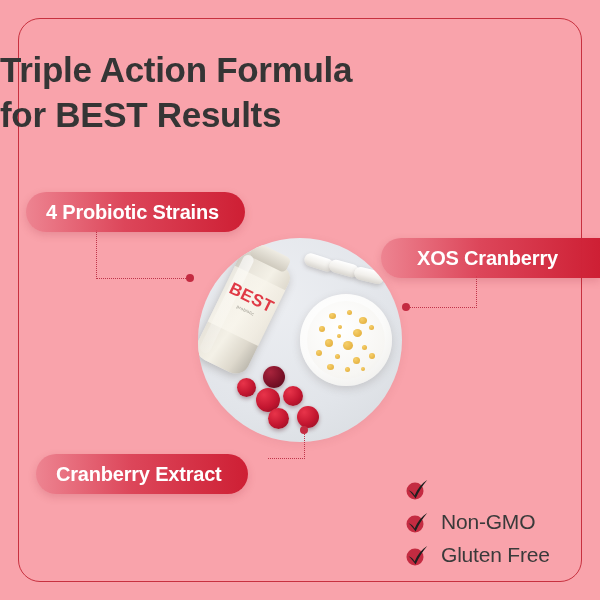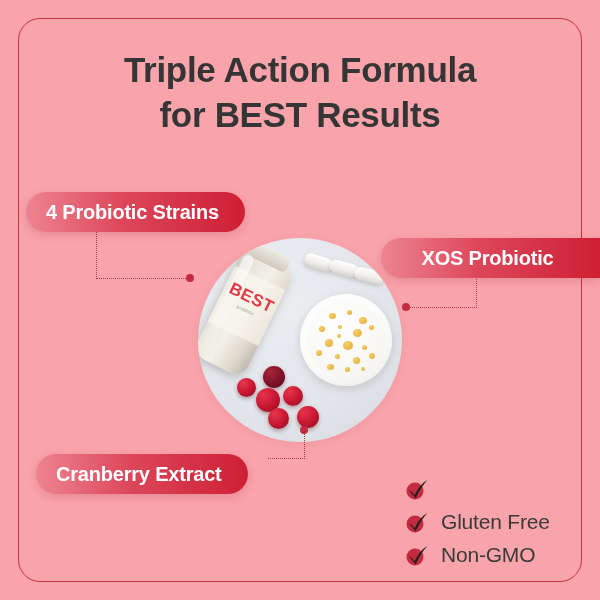--- a/index.html
+++ b/index.html
@@ -28,21 +28,21 @@
     box-sizing: border-box;
     pointer-events: none;
   }
 
   
   .headline {
     position: absolute;
     top: 48px;
     left: 0;
     width: 600px;
-    text-align: center;
+    text-align: left;
     color: #353535;
     font-size: 35px;
     font-weight: bold;
     line-height: 1.28;
     letter-spacing: -0.3px;
   }
   .headline .l2 { display: block; }
 
   
   .photo {
@@ -328,46 +328,46 @@
   <div class="conn-dot cB-dot"></div>
 
   <div class="conn-h cC-h"></div>
   <div class="conn-v cC-v"></div>
   <div class="conn-dot cC-dot"></div>
 
   <div class="pill pill-a">
     <span>4 Probiotic Strains</span>
   </div>
   <div class="pill pill-b">
-    <span>XOS Probiotic</span>
+    <span>XOS Cranberry</span>
   </div>
   <div class="pill pill-c">
     <span>Cranberry Extract</span>
   </div>
 
   <div class="claims">
 
     <div class="claim-row">
       <svg class="check" viewBox="0 0 26 26">
         <circle cx="11" cy="15" r="8.5" fill="#c42b41"></circle>
         <path d="M4.5 14.2 C7 14.8 9 16.6 10.6 19.4 C13.6 12.5 18 7.2 23.2 4.0 C18.6 9.6 14.6 15.6 11.6 22.6 C9.6 19.4 7.2 16.6 4.5 14.2 Z" fill="#1f1f1f"></path>
       </svg>
+    </div>
+
+    <div class="claim-row">
+      <svg class="check" viewBox="0 0 26 26">
+        <circle cx="11" cy="15" r="8.5" fill="#c42b41"></circle>
+        <path d="M4.5 14.2 C7 14.8 9 16.6 10.6 19.4 C13.6 12.5 18 7.2 23.2 4.0 C18.6 9.6 14.6 15.6 11.6 22.6 C9.6 19.4 7.2 16.6 4.5 14.2 Z" fill="#1f1f1f"></path>
+      </svg>
+      <span class="claim-label">Non-GMO</span>
     </div>
 
     <div class="claim-row">
       <svg class="check" viewBox="0 0 26 26">
         <circle cx="11" cy="15" r="8.5" fill="#c42b41"></circle>
         <path d="M4.5 14.2 C7 14.8 9 16.6 10.6 19.4 C13.6 12.5 18 7.2 23.2 4.0 C18.6 9.6 14.6 15.6 11.6 22.6 C9.6 19.4 7.2 16.6 4.5 14.2 Z" fill="#1f1f1f"></path>
       </svg>
       <span class="claim-label">Gluten Free</span>
     </div>
 
-    <div class="claim-row">
-      <svg class="check" viewBox="0 0 26 26">
-        <circle cx="11" cy="15" r="8.5" fill="#c42b41"></circle>
-        <path d="M4.5 14.2 C7 14.8 9 16.6 10.6 19.4 C13.6 12.5 18 7.2 23.2 4.0 C18.6 9.6 14.6 15.6 11.6 22.6 C9.6 19.4 7.2 16.6 4.5 14.2 Z" fill="#1f1f1f"></path>
-      </svg>
-      <span class="claim-label">Non-GMO</span>
-    </div>
-
   </div>
 
 </div>
 
 </body></html>

